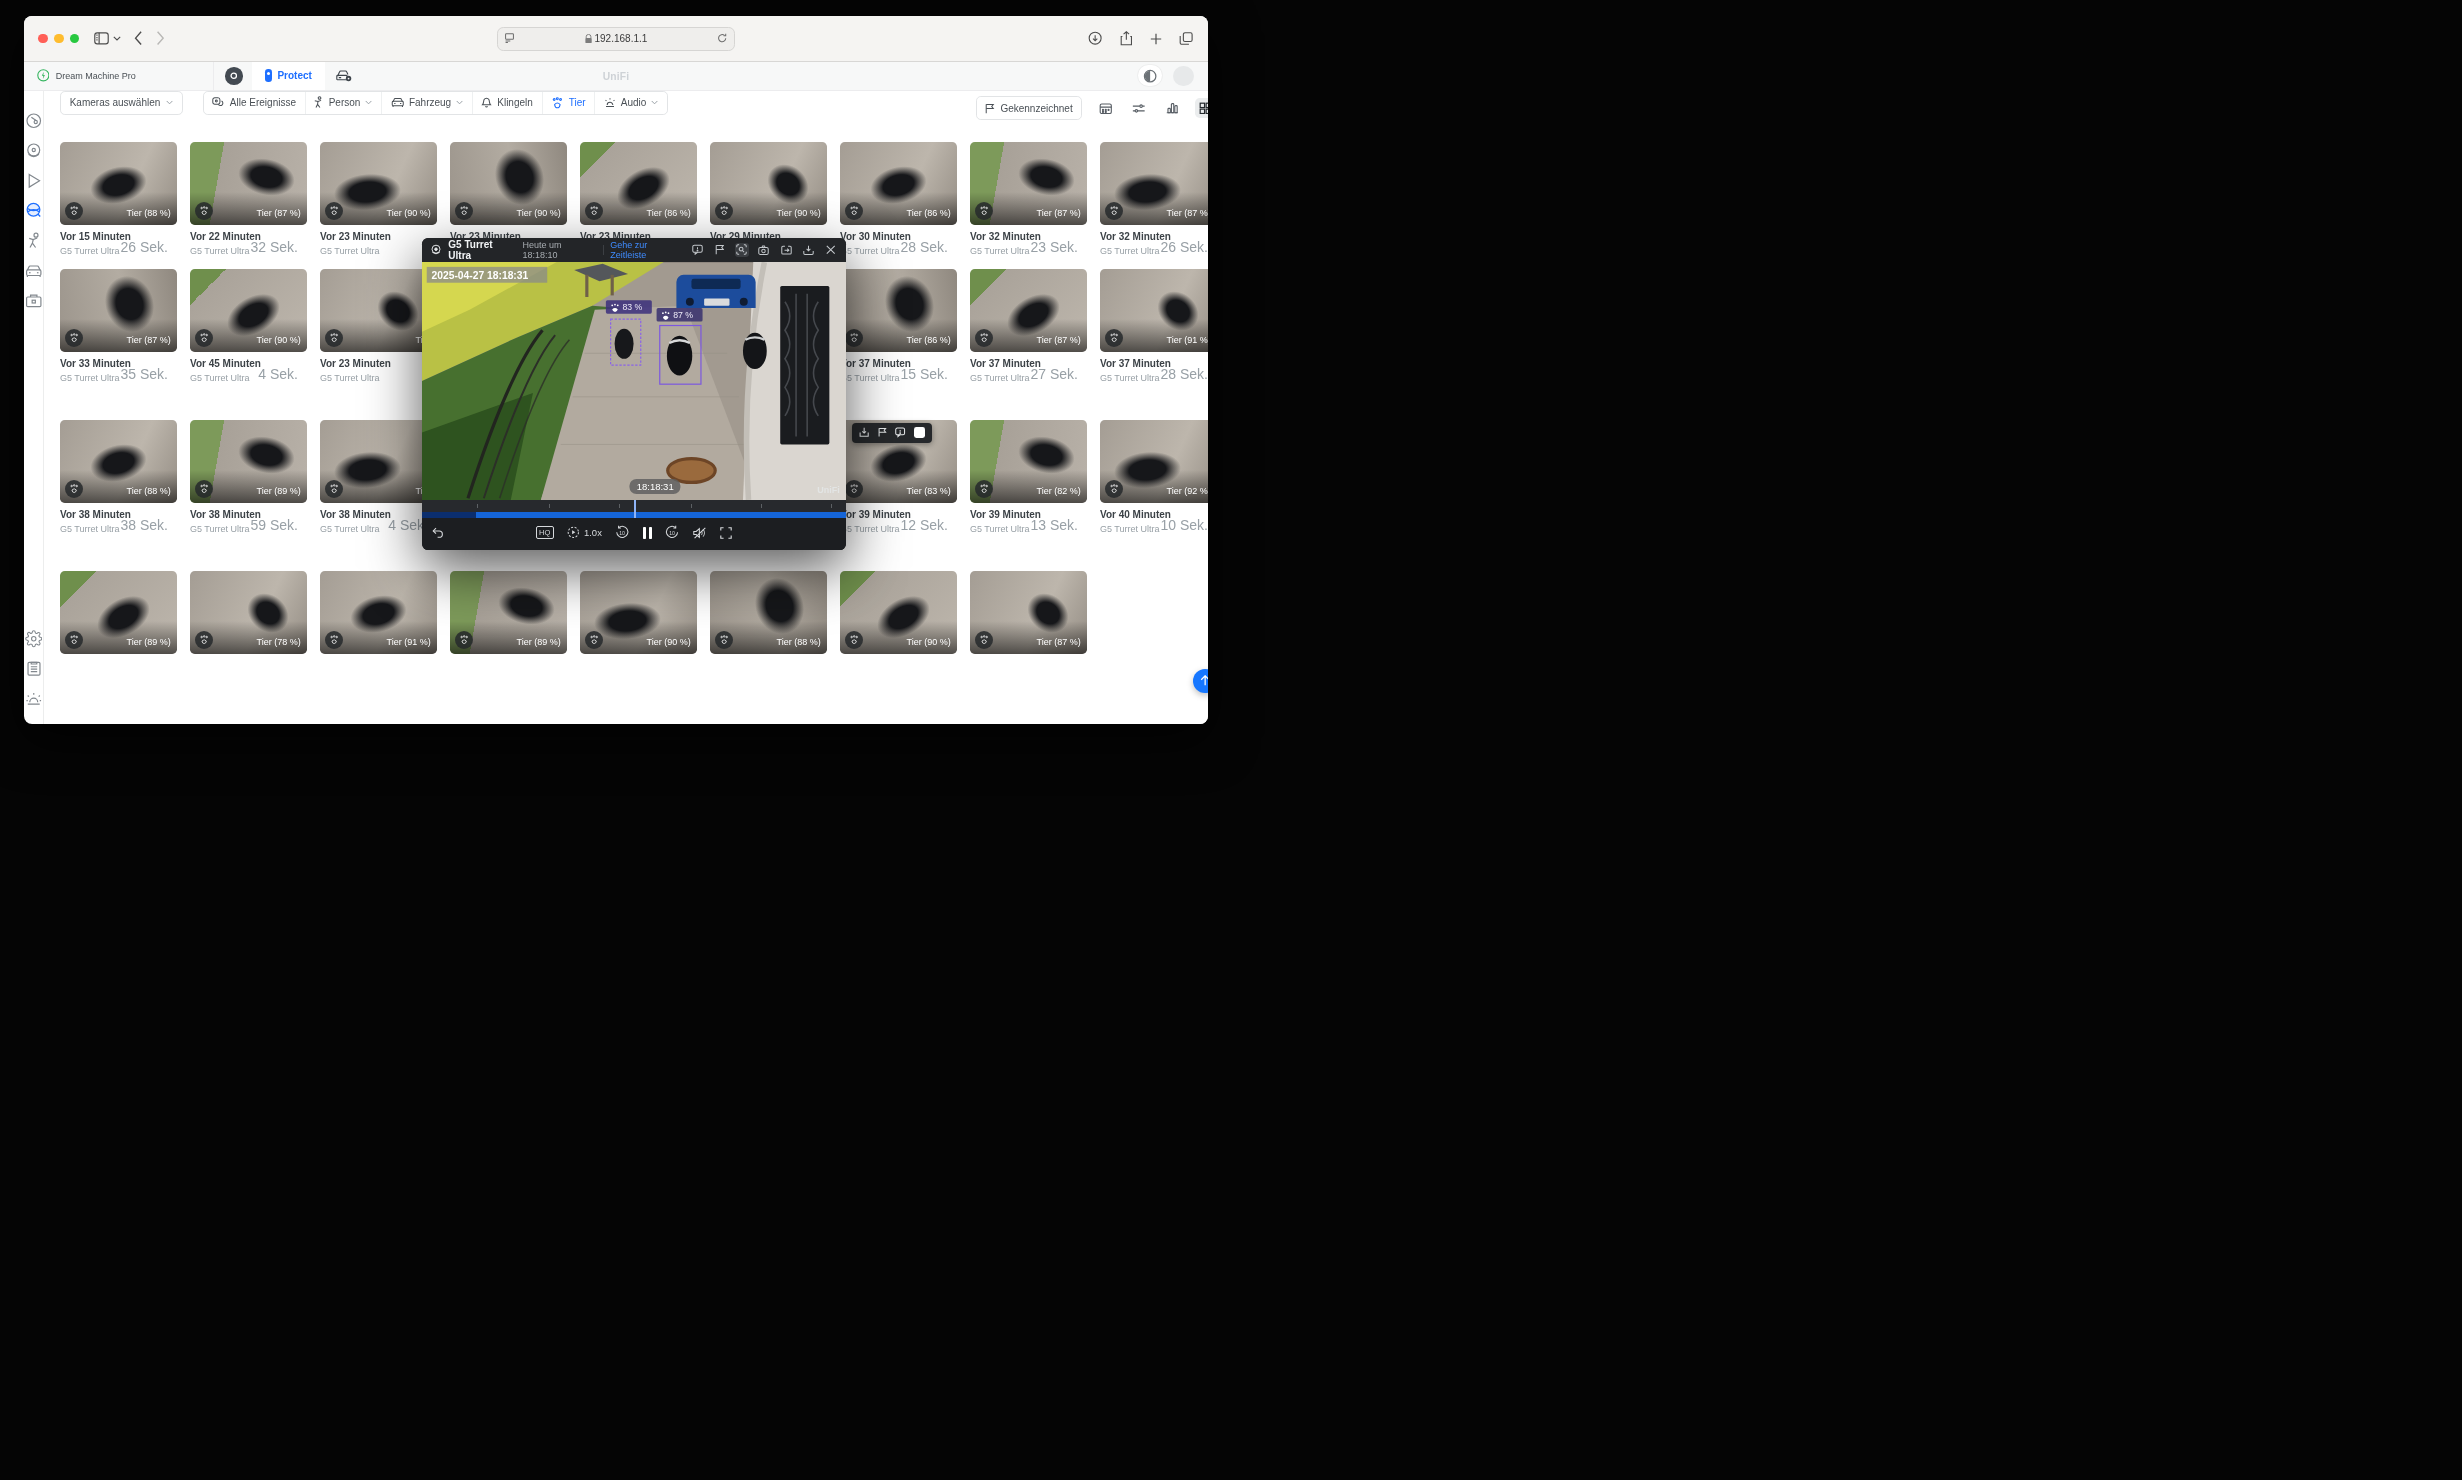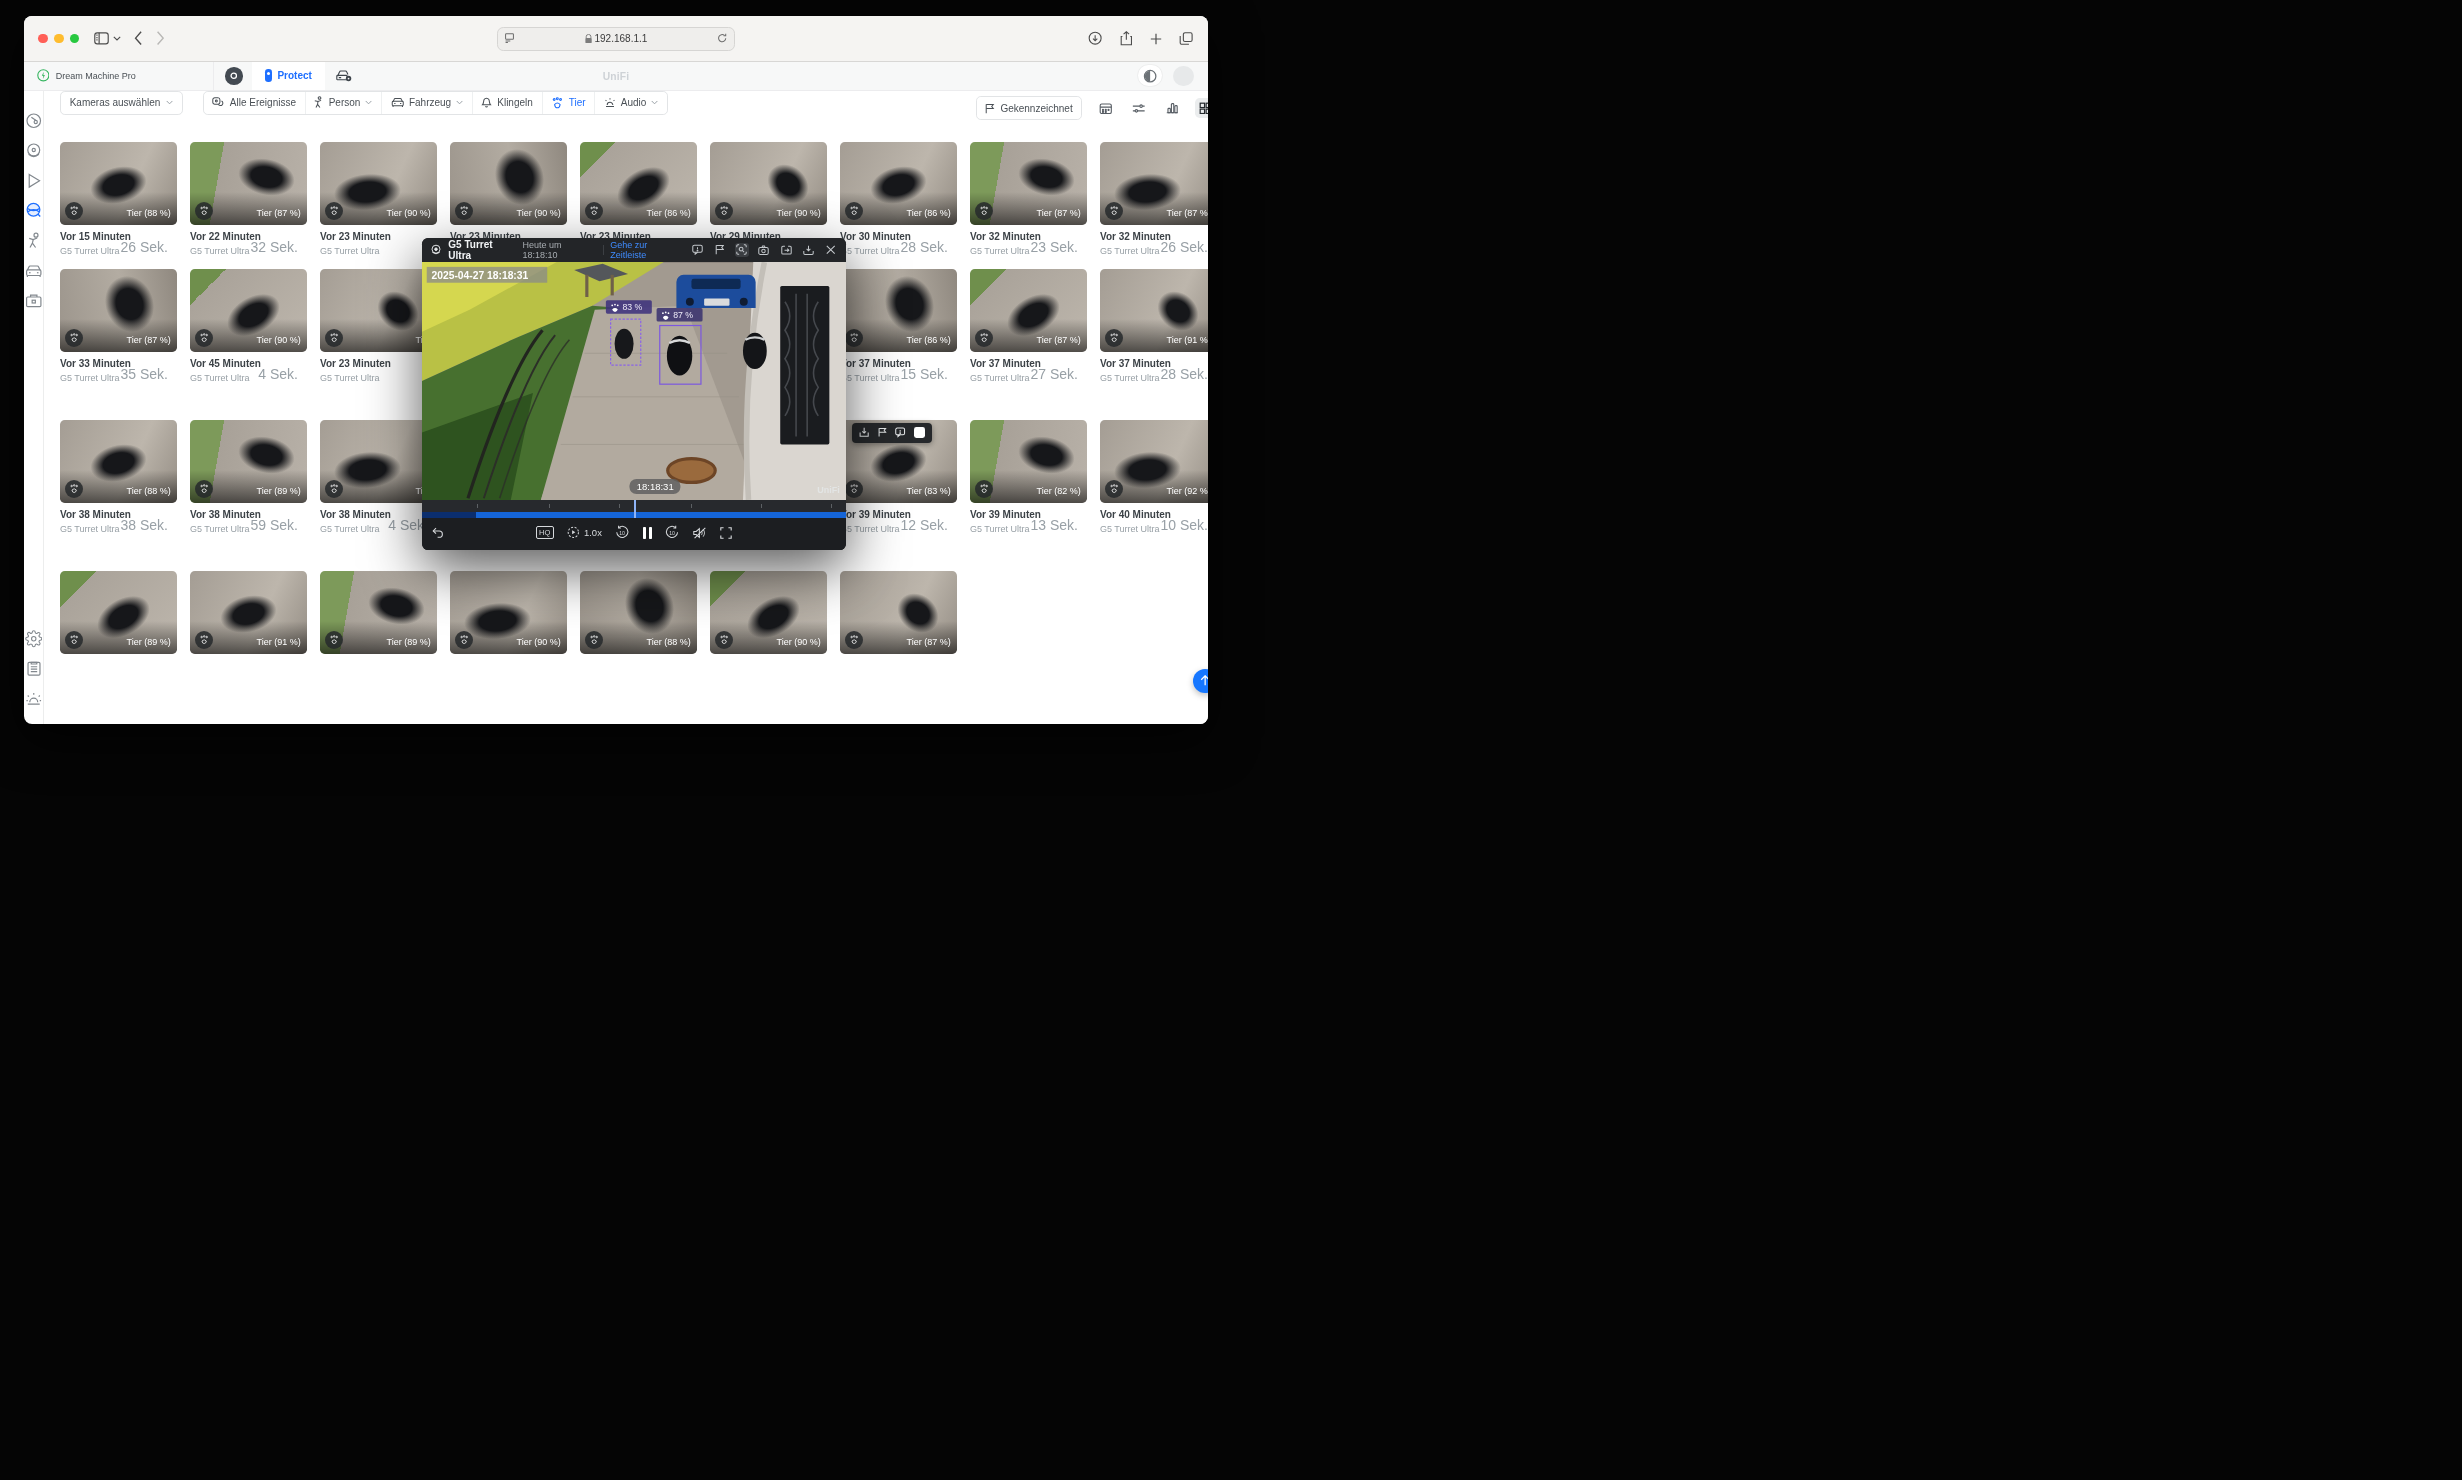--- a/index.html
+++ b/index.html
@@ -954,20 +954,40 @@
         </span>
         <span class="badge">Tier (89 %)</span>
       </div>
     </div>
     <div class="meta">
       <div class="time"></div>
       <div class="camera"></div>
       <div class="duration"></div>
     </div>
   </div>
+            <div class="card v5">
+    <div class="thumb">
+      <div class="thumb-overlay">
+        <span class="paw-chip">
+          <svg width="10.3" height="9.5" viewBox="0 0 16 15" fill="none" stroke="currentColor" stroke-width="1.2">
+                      <circle cx="4" cy="3.2" r="1.2"></circle>
+                      <circle cx="8" cy="2.2" r="1.2"></circle>
+                      <circle cx="12" cy="3.2" r="1.2"></circle>
+                      <path d="M4.5,9.5 q3.5,-4 7,0 q-.6,4 -3.5,4 q-2.9,0 -3.5,-4 Z"></path>
+                    </svg>
+        </span>
+        <span class="badge">Tier (78 %)</span>
+      </div>
+    </div>
+    <div class="meta">
+      <div class="time"></div>
+      <div class="camera"></div>
+      <div class="duration"></div>
+    </div>
+  </div>
             <div class="card v0">
     <div class="thumb">
       <div class="thumb-overlay">
         <span class="paw-chip">
           <svg width="10.3" height="9.5" viewBox="0 0 16 15" fill="none" stroke="currentColor" stroke-width="1.2">
                       <circle cx="4" cy="3.2" r="1.2"></circle>
                       <circle cx="8" cy="2.2" r="1.2"></circle>
                       <circle cx="12" cy="3.2" r="1.2"></circle>
                       <path d="M4.5,9.5 q3.5,-4 7,0 q-.6,4 -3.5,4 q-2.9,0 -3.5,-4 Z"></path>
                     </svg>

